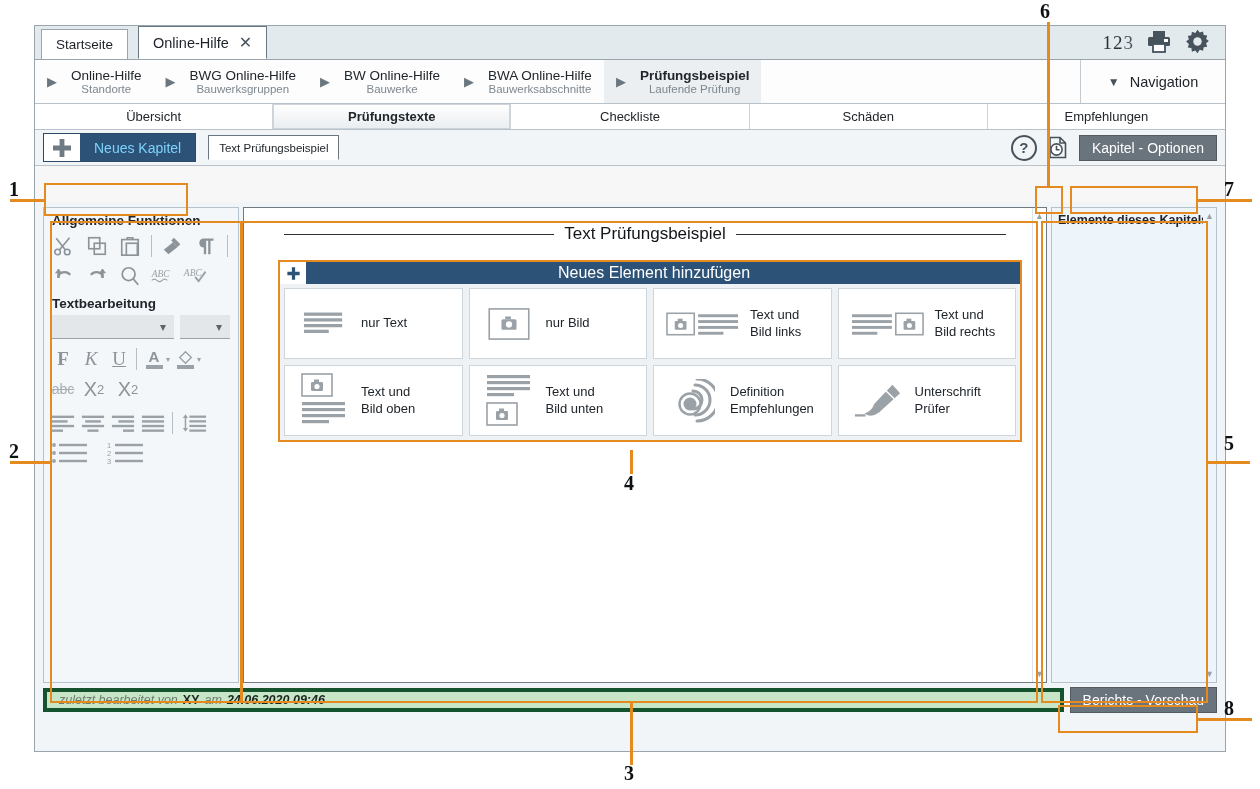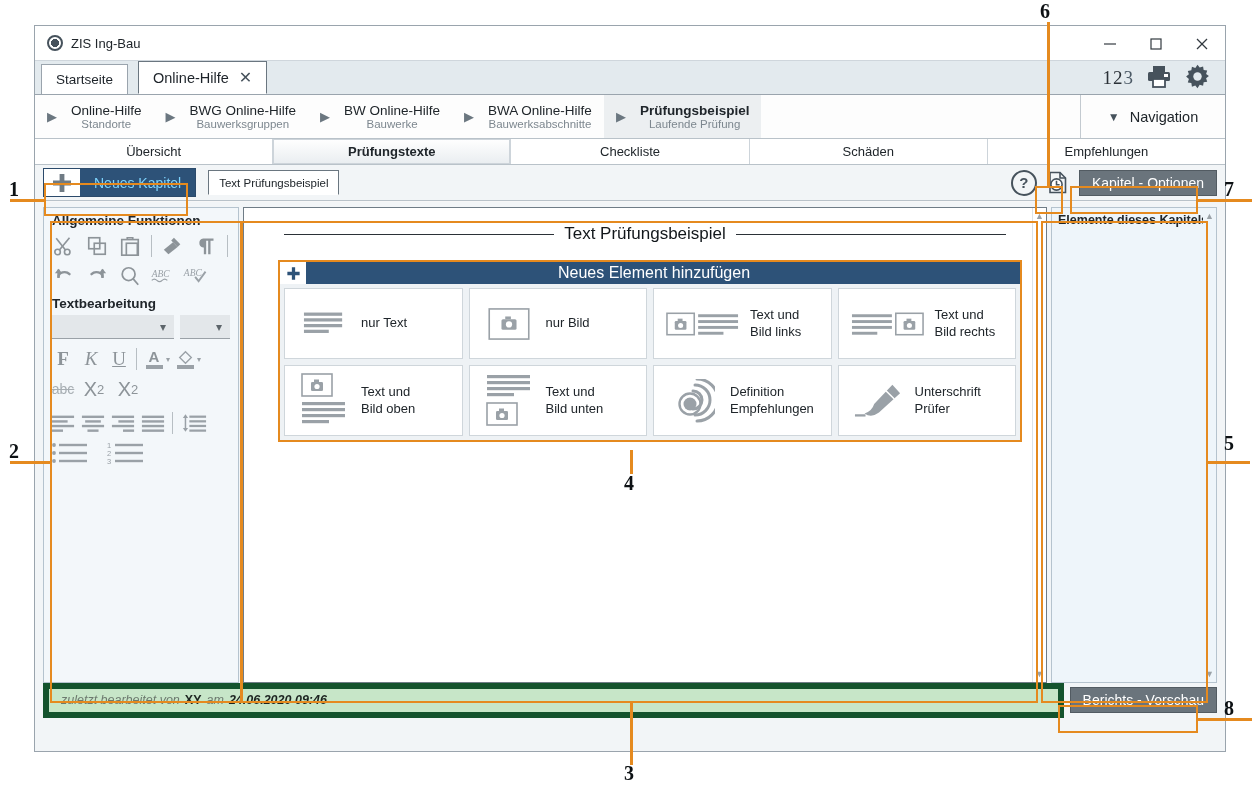--- a/index.html
+++ b/index.html
@@ -211,21 +211,21 @@
   .rp-scroll {
     position: absolute; right: 0; top: 0; bottom: 0; width: 13px;
     background: #eef5fa; display:flex; flex-direction: column;
     justify-content: space-between; align-items:center; padding: 3px 0;
   }
   .rp-scroll .ar { color:#9aa1a7; font-size: 9px; }
 
   
   .footrow { display: flex; align-items: center; gap: 6px; margin-top: 4px; height: 26px; }
   .statusbar {
-    flex: 1; height: 35px; background: #c7e6c8; border: 6px solid #14532d;
+    flex: 1; height: 24px; background: #c7e6c8; border: 4px solid #14532d;
     display: flex; align-items: center; padding: 0 12px; gap: 5px; font-size: 12.5px;
   }
   .st-it { font-style: italic; color:#6d7a6f; }
   .st-bold { font-weight: bold; color:#1c2420; }
   .previewbtn {
     height: 26px; padding: 0 12px; display:flex; align-items:center;
     background: #6a747c; color:#fff; font-size: 14px; border: 1px solid #525b62;
   }
 
   
@@ -236,42 +236,20 @@
   .ann-line { position: absolute; background: #e58a1f; }
   .hl { position: absolute; border: 2px solid #e58a1f; pointer-events: none; }
 </style>
 </head>
 <body>
 
 <div id="root">
 
   <div class="win">
 
-    <div class="titlebar">
-      <div class="app-ico"></div>
-      <div class="app-title">ZIS Ing-Bau</div>
-      <div class="win-btns">
-        <div class="win-btn">
-          <svg width="14" height="14" viewBox="0 0 14 14">
-              <line x1="1" y1="7" x2="13" y2="7" stroke="#333a40" stroke-width="1.2"></line>
-            </svg>
-        </div>
-        <div class="win-btn">
-          <svg width="14" height="14" viewBox="0 0 14 14">
-              <rect x="2" y="2" width="10" height="10" fill="none" stroke="#333a40" stroke-width="1.2"></rect>
-            </svg>
-        </div>
-        <div class="win-btn">
-          <svg width="14" height="14" viewBox="0 0 14 14">
-              <line x1="2" y1="2" x2="12" y2="12" stroke="#333a40" stroke-width="1.2"></line>
-              <line x1="12" y1="2" x2="2" y2="12" stroke="#333a40" stroke-width="1.2"></line>
-            </svg>
-        </div>
-      </div>
-    </div>
 
     <div class="tabstrip">
       <div class="apptab">
         <span>Startseite</span>
       </div>
       <div class="apptab active">
         <span>Online-Hilfe</span>
         <span class="tab-close">✕</span>
       </div>
       <div class="topright">

